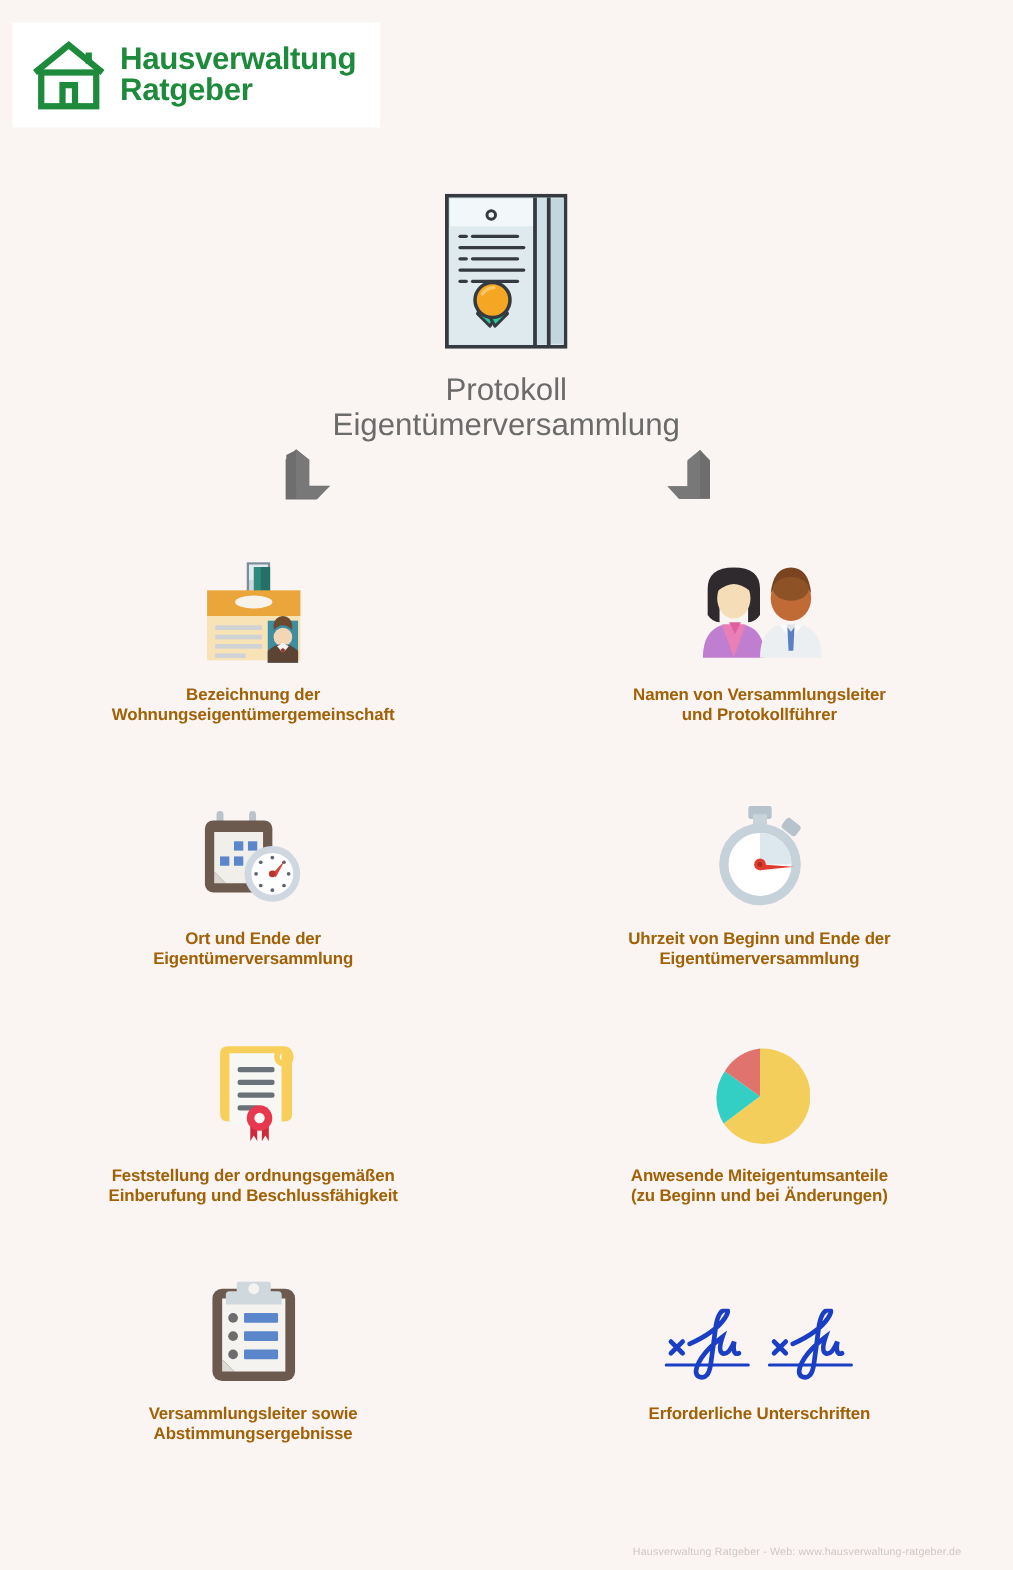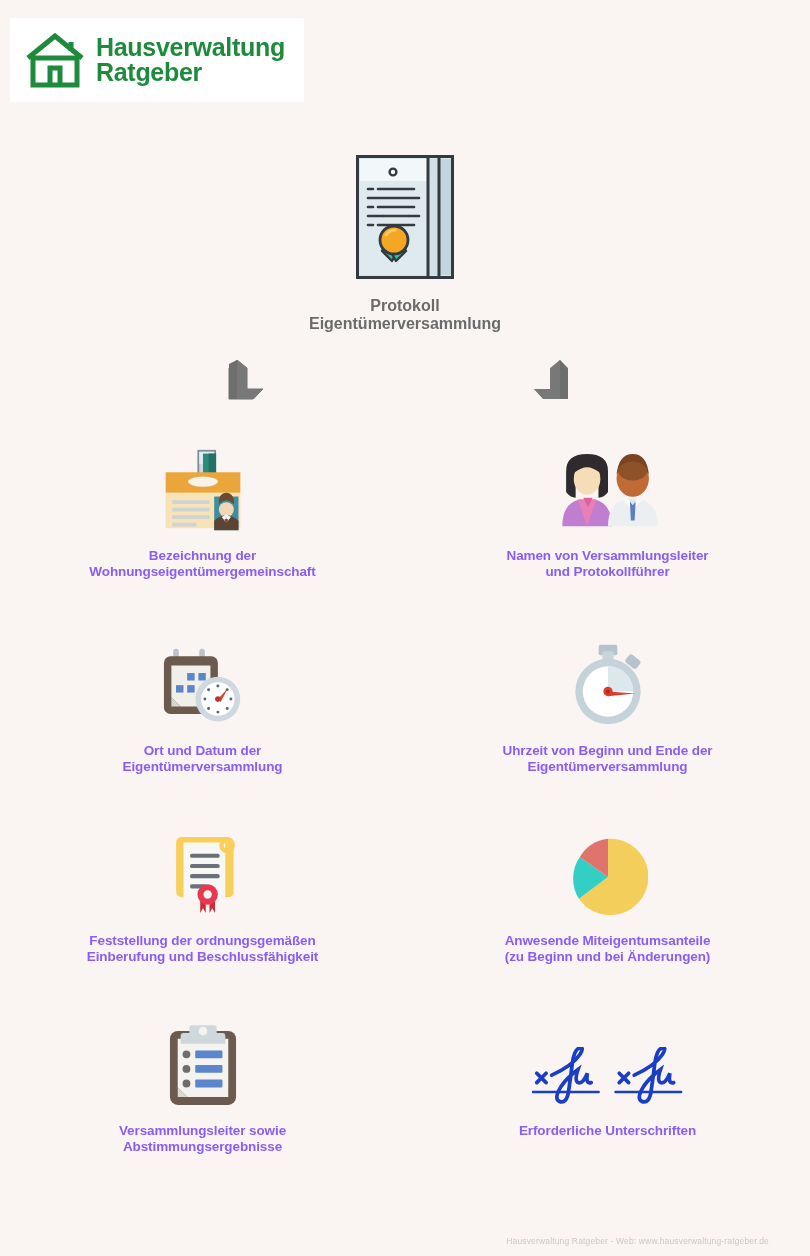--- a/index.html
+++ b/index.html
@@ -27,35 +27,35 @@
   .head-title{
     position:absolute;right:28px;top:52px;
     text-align:right;color:#3a3a3a;
     font-size:19px;font-weight:bold;line-height:1.18;letter-spacing:0.2px;
   }
 
   
   .center-node{position:absolute;left:0;top:155px;width:810px;text-align:center;}
   .center-icon{width:98px;height:124px;display:inline-block;}
   .center-label{
-    margin-top:14px;color:#6b6b6b;font-size:16px;font-weight:bold;line-height:1.12;
+    margin-top:14px;color:#6b6b6b;font-size:25px;font-weight:normal;line-height:1.12;
   }
 
   
   .arrow{position:absolute;width:60px;height:52px;}
   .arrow.left{left:207px;top:358px;}
   .arrow.right{left:530px;top:358px;}
 
   
   .grid{position:absolute;left:0;top:440px;width:810px;}
   .row{display:flex;width:810px;}
   .cell{width:405px;box-sizing:border-box;display:flex;flex-direction:column;align-items:center;}
   .cell-icon{height:92px;display:flex;align-items:flex-end;justify-content:center;}
   .cell-label{
-    margin-top:16px;text-align:center;color:#8b5cf6;
+    margin-top:16px;text-align:center;color:#a16207;
     font-size:13.5px;font-weight:bold;line-height:1.22;letter-spacing:-0.1px;
   }
   .r1{height:195px;}
   .r2{height:190px;}
   .r3{height:190px;}
   .r4{height:180px;}
 
   
   .footer{
     position:absolute;right:41px;bottom:10px;
@@ -228,21 +228,21 @@
               <circle cx="62" cy="70" r="1.6"></circle>
                 <circle cx="52" cy="66" r="1.6"></circle>
               <circle cx="48" cy="56" r="1.6"></circle>
                 <circle cx="52" cy="46" r="1.6"></circle>
             </g>
             <path d="M62 56 L73 44 L65 59 Z" fill="#d9473f"></path>
             <circle cx="62" cy="56" r="3" fill="#b9352e"></circle>
           </svg>
         </div>
         <div class="cell-label">
-          <div>Ort und Datum der</div>
+          <div>Ort und Ende der</div>
           <div>Eigentümerversammlung</div>
         </div>
       </div>
 
       <div class="cell">
         <div class="cell-icon">
           <svg viewBox="0 0 90 90" width="84" height="84">
             <rect x="35" y="2" width="20" height="11" rx="2" fill="#b7c3cc"></rect>
             <rect x="39" y="9" width="12" height="9" fill="#c9d3da"></rect>
             <rect x="64" y="14" width="15" height="11" rx="3" fill="#b7c3cc" transform="rotate(38 71 20)"></rect>

